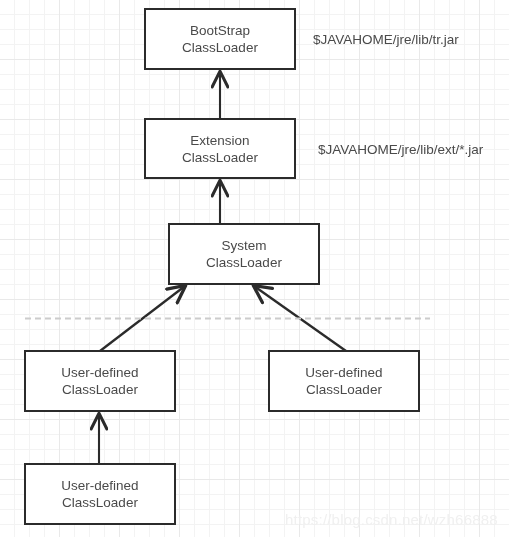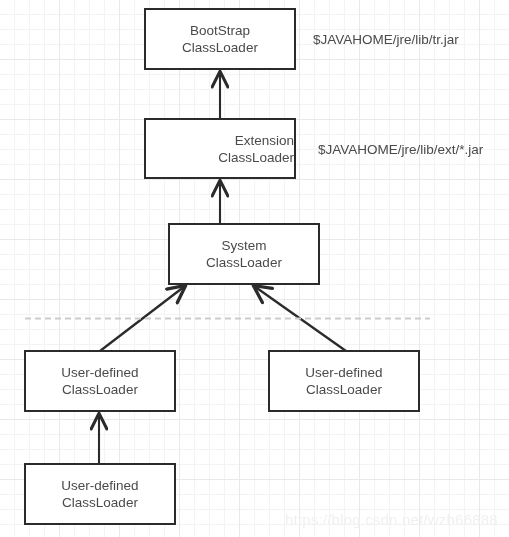--- a/index.html
+++ b/index.html
@@ -86,21 +86,21 @@
     <line x1="99" y1="463" x2="99" y2="414" stroke="#2b2b2b" stroke-width="2.1" marker-end="url(#ah)"></line>
 
     <line x1="25" y1="318.5" x2="430" y2="318.5" stroke="#cccccc" stroke-width="2" stroke-dasharray="6 4"></line>
   </svg>
 
   <div class="node" style="left:144px; top:8px; width:152px; height:62px;">
     <span class="l1">BootStrap</span>
     <span class="l2">ClassLoader</span>
   </div>
 
-  <div class="node" style="left:144px; top:118px; width:152px; height:61px;align-items:flex-end;">
+  <div class="node" style="left:144px; top:118px; width:152px; height:61px;">
     <span class="l1">Extension</span>
     <span class="l2">ClassLoader</span>
   </div>
 
   <div class="node" style="left:144px; top:223px; width:152px; height:62px;margin-left:24px;">
     <span class="l1">System</span>
     <span class="l2">ClassLoader</span>
   </div>
 
   <div class="node" style="left:24px; top:350px; width:152px; height:62px;">

